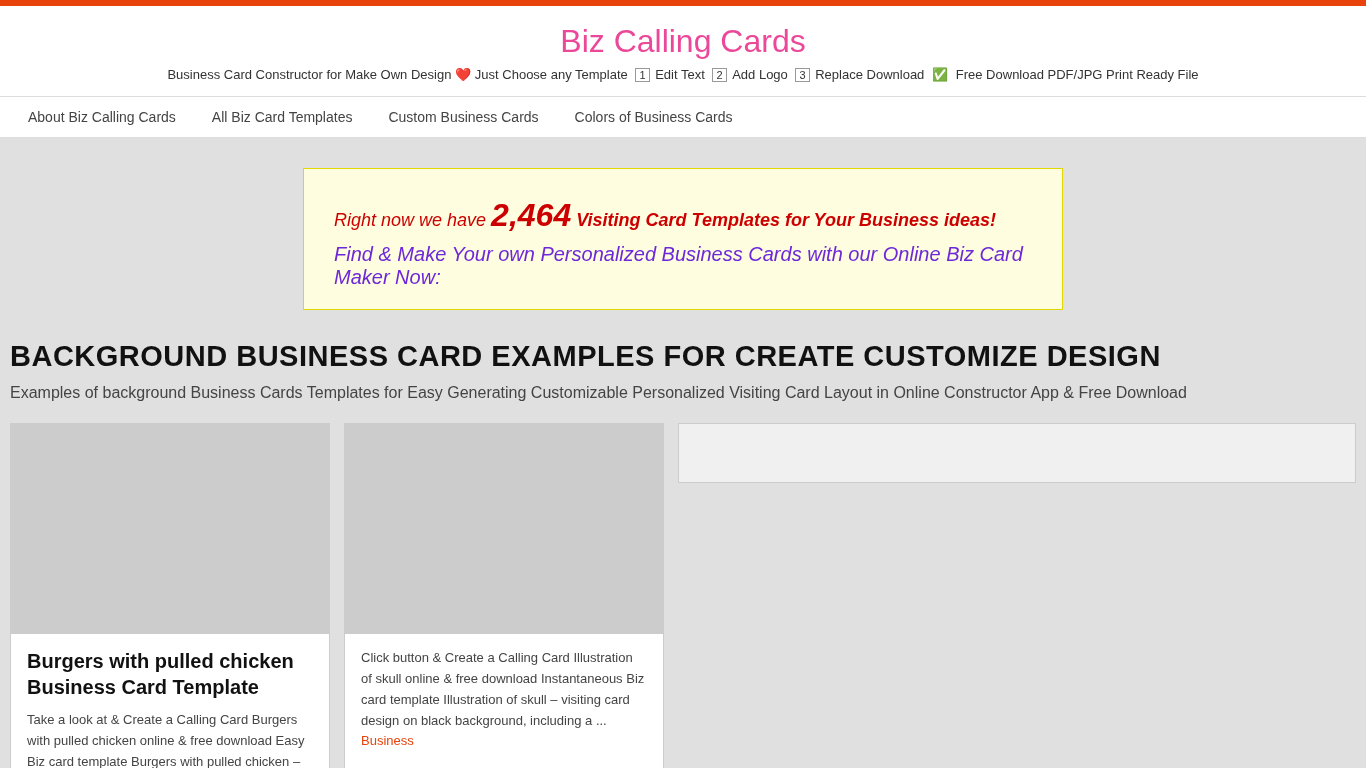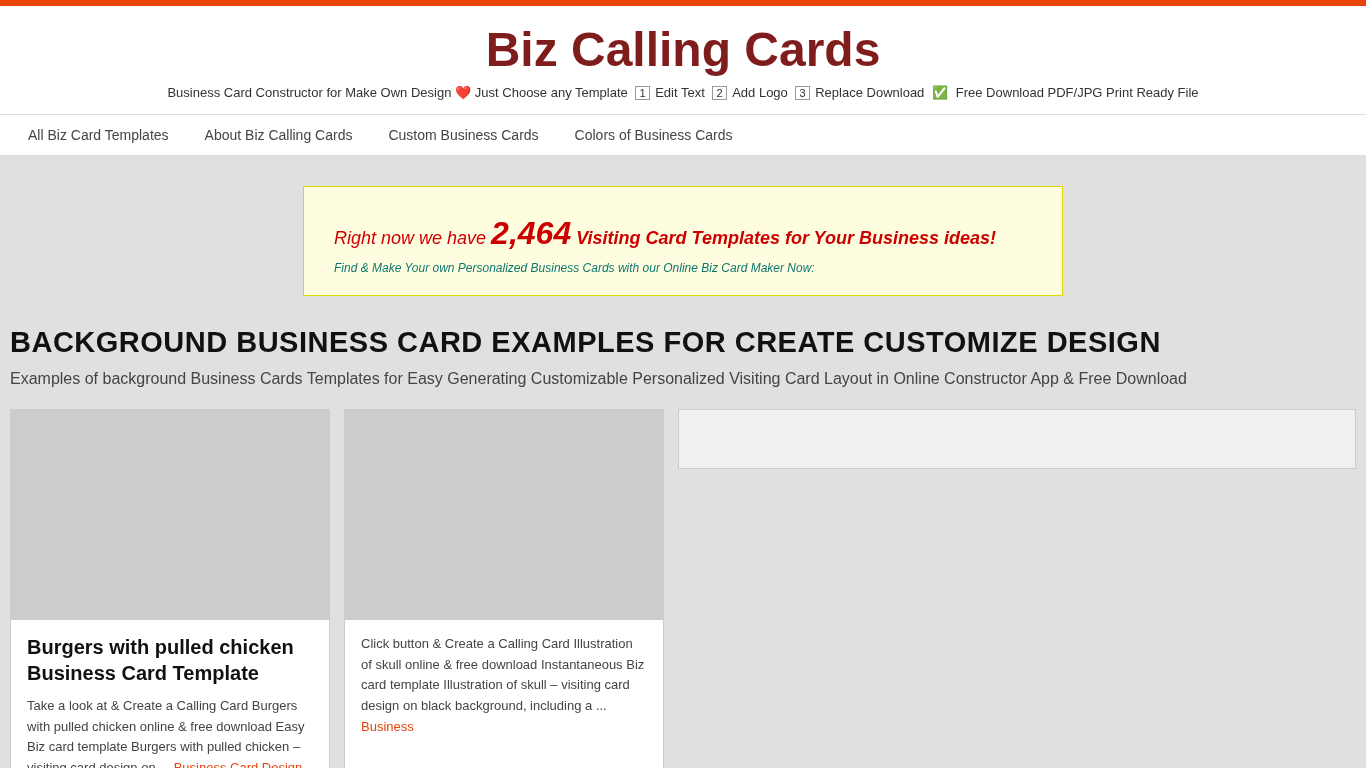--- a/index.html
+++ b/index.html
@@ -16,23 +16,23 @@
       width: 100%;
     }
 
     
     .header {
       background: #fff;
       text-align: center;
       padding: 18px 20px 14px;
     }
     .header h1 {
-      font-size: 48px;
-      font-weight: bold;
-      color: #7f1d1d;
+      font-size: 32px;
+      font-weight: normal;
+      color: #ec4899;
       line-height: 1.1;
     }
     .header .subtitle {
       font-size: 13px;
       color: #333;
       margin-top: 8px;
     }
     .header .subtitle .heart-icon {
       color: red;
     }
@@ -84,22 +84,22 @@
     .promo-banner .promo-text .big-num {
       font-size: 32px;
       font-weight: bold;
       color: #c00;
     }
     .promo-banner .promo-text .bold-part {
       font-weight: bold;
     }
     .promo-banner .promo-text2 {
       font-style: italic;
-      font-size: 12px;
-      color: #0f766e;
+      font-size: 20px;
+      color: #6d28d9;
       margin-top: 4px;
     }
 
     
     .page-wrapper {
       max-width: 1366px;
       margin: 0 auto;
       padding: 0 10px;
     }
 
@@ -197,24 +197,24 @@
     <span style="border:1px solid #999;padding:0 3px;font-size:11px;margin-left:4px;">3</span>
     <span style="margin-left:2px;">Replace Download</span>
     <span class="check-icon" style="margin-left:4px;">✅</span>
     <span style="margin-left:4px;">Free Download PDF/JPG Print Ready File</span>
   </div>
 </div>
 
 <nav class="nav">
   <ul>
     <li>
+        <a href="#">About Biz Calling Cards</a>
+      </li>
+    <li>
         <a href="#">All Biz Card Templates</a>
-      </li>
-    <li>
-        <a href="#">About Biz Calling Cards</a>
       </li>
     <li>
         <a href="#">Custom Business Cards</a>
       </li>
     <li>
         <a href="#">Colors of Business Cards</a>
       </li>
   </ul>
 </nav>
 

